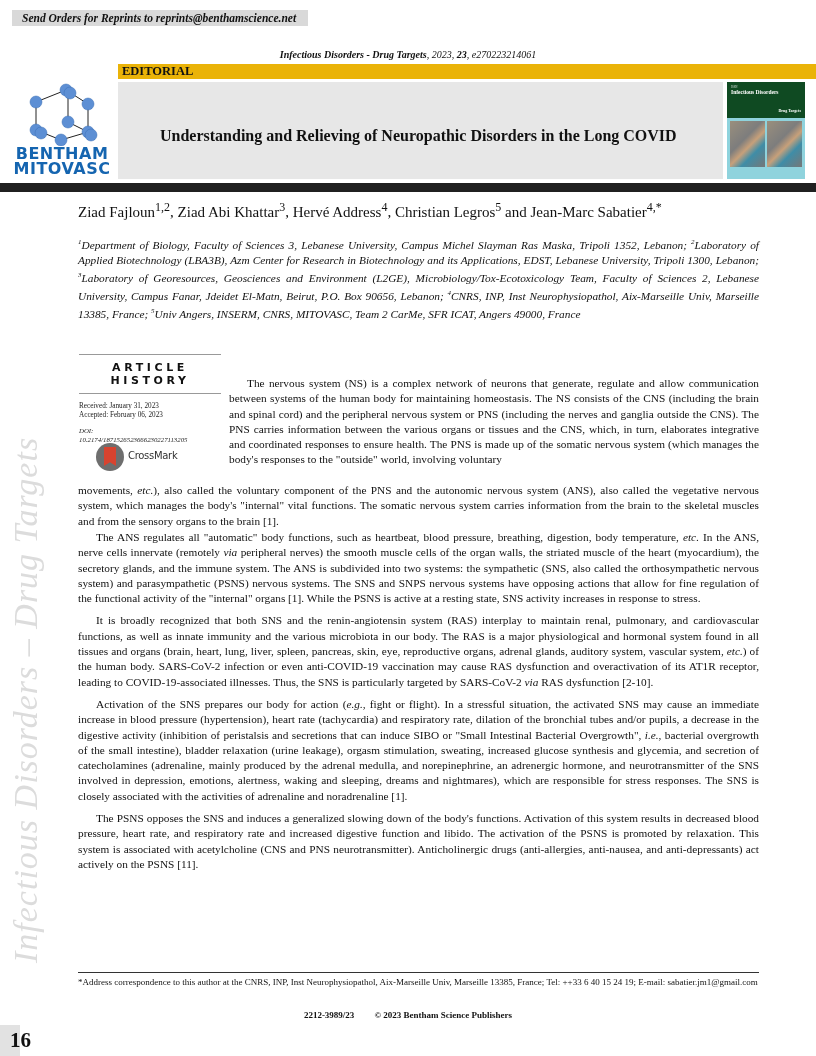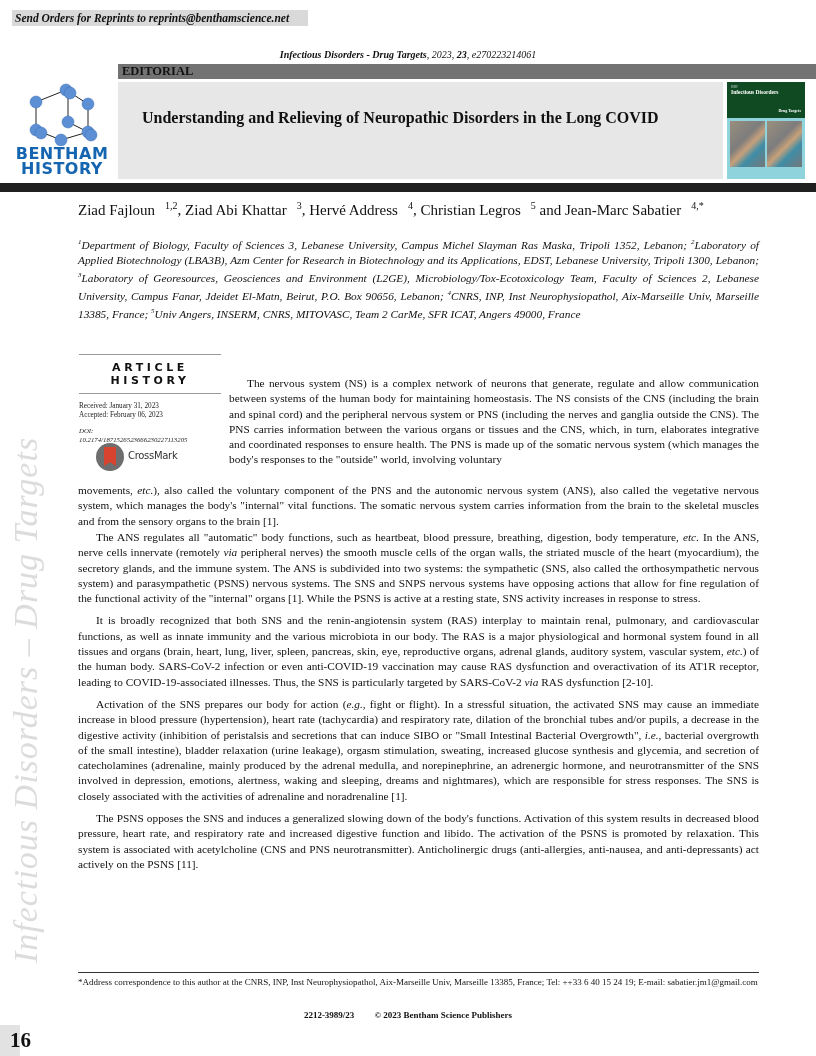--- a/index.html
+++ b/index.html
@@ -1,34 +1,34 @@
 <!DOCTYPE html>
 <html><head>
 <meta charset="utf-8">
 <style>
   html, body { margin:0; padding:0; }
   body { width:816px; height:1056px; position:relative; background:#fff; font-family:"Liberation Serif", serif; color:#111; overflow:hidden; }
-  .reprint { position:absolute; left:12px; top:10px; width:296px; height:16px; background:#d9d9d9; font-style:italic; font-weight:bold; font-size:11.5px; line-height:16px; padding-left:3px; box-sizing:border-box; }
+  .reprint { position:absolute; left:12px; top:10px; width:296px; height:16px; background:#d9d9d9; font-style:italic; font-weight:bold; font-size:11.5px; line-height:16px; padding-left:10px; box-sizing:border-box; }
   .journal-ref { position:absolute; left:0; width:816px; top:49px; text-align:center; font-style:italic; font-weight:bold; font-size:10px; }
   .journal-ref .num { font-weight:normal; }
-  .editorial-bar { position:absolute; left:118px; top:64px; width:698px; height:15px; background:#737373; font-weight:bold; font-size:12.5px; line-height:15px; padding-left:4px; box-sizing:border-box; }
+  .editorial-bar { position:absolute; left:118px; top:64px; width:698px; height:15px; background:#eab308; font-weight:bold; font-size:12.5px; line-height:15px; padding-left:4px; box-sizing:border-box; }
   .title-box { position:absolute; left:118px; top:82px; width:605px; height:97px; background:#e7e7e7; }
-  .title-box h1 { position:absolute; left:24px; top:26px; width:572px; margin:0; font-size:16px; font-weight:bold; text-align:justify; text-align-last:left; line-height:20px; }
+  .title-box h1 { position:absolute; left:24px; top:26px; width:572px; margin:18px; font-size:16px; font-weight:bold; text-align:justify; text-align-last:left; line-height:20px; }
   .logo { position:absolute; left:6px; top:80px; width:110px; height:100px; }
   .logo-text { position:absolute; left:10px; top:146px; width:104px; font-family:"DejaVu Sans", sans-serif; font-weight:bold; color:#1565b0; font-size:16px; line-height:15px; letter-spacing:0.5px; text-align:center; }
   .cover { position:absolute; left:727px; top:82px; width:78px; height:97px; background:#8fd3dd; overflow:hidden; }
   .cover .top { height:36px; background:#0f4a22; color:#fff; font-size:5px; padding:3px 4px; box-sizing:border-box; position:relative; }
   .cover .top .t1 { font-size:3px; opacity:.8; }
   .cover .top .t2 { font-size:5.5px; font-weight:bold; }
   .cover .top .t3 { position:absolute; right:4px; bottom:5px; font-size:4px; font-weight:bold; }
   .cover .art { position:absolute; left:3px; top:39px; width:72px; height:46px; display:flex; gap:2px; }
   .cover .art div { flex:1; background:linear-gradient(135deg,#9a8f7d 0%,#7d7d7d 40%,#c7a07a 55%,#3f8da7 70%,#777 100%); }
   .black-bar { position:absolute; left:0; top:183px; width:816px; height:9px; background:#202020; }
   .authors { position:absolute; left:78px; top:200px; font-size:15px; }
-  .authors sup { font-size:10px;margin-left:10px; }
+  .authors sup { font-size:12px; }
   .affil { position:absolute; left:78px; top:235px; width:681px; font-style:italic; font-size:11.3px; line-height:15.3px; text-align:justify; }
   .affil sup { font-size:7px; }
   .history { position:absolute; left:79px; top:354px; width:142px; }
   .history .hr { border-top:1px solid #999; height:0; }
   .history .hh { font-family:"DejaVu Sans", sans-serif; font-size:11px; font-weight:bold; letter-spacing:3.6px; text-align:center; padding:6px 0 6px; }
   .history .dates { font-size:7.2px; line-height:9px; margin-top:8px; color:#222; }
   .history .doi { font-size:6.8px; font-style:italic; line-height:9px; margin-top:6px; color:#222; }
   .crossmark { position:absolute; left:96px; top:443px; width:100px; height:30px; }
   .crossmark .circle { position:absolute; left:0; top:0; width:28px; height:28px; border-radius:50%; background:#6e6e6e; }
   .crossmark .ribbon { position:absolute; left:8px; top:4px; width:12px; height:19px; background:#d8432f; clip-path:polygon(0 0,100% 0,100% 100%,50% 80%,0 100%); }
@@ -75,21 +75,21 @@
         <circle cx="30" cy="50" r="6"></circle>
         <circle cx="35" cy="53" r="6"></circle>
       <circle cx="55" cy="60" r="6"></circle>
         <circle cx="82" cy="52" r="6"></circle>
         <circle cx="85" cy="55" r="6"></circle>
     </g>
   </svg>
 </div>
 <div class="logo-text">
   <div>BENTHAM</div>
-  <div>HISTORY</div>
+  <div>MITOVASC</div>
 </div>
 
 <div class="editorial-bar">EDITORIAL</div>
 
 <div class="title-box">
   <h1>Understanding and Relieving of Neuropathic Disorders in the Long COVID</h1>
 </div>
 
 <div class="cover">
   <div class="top">

